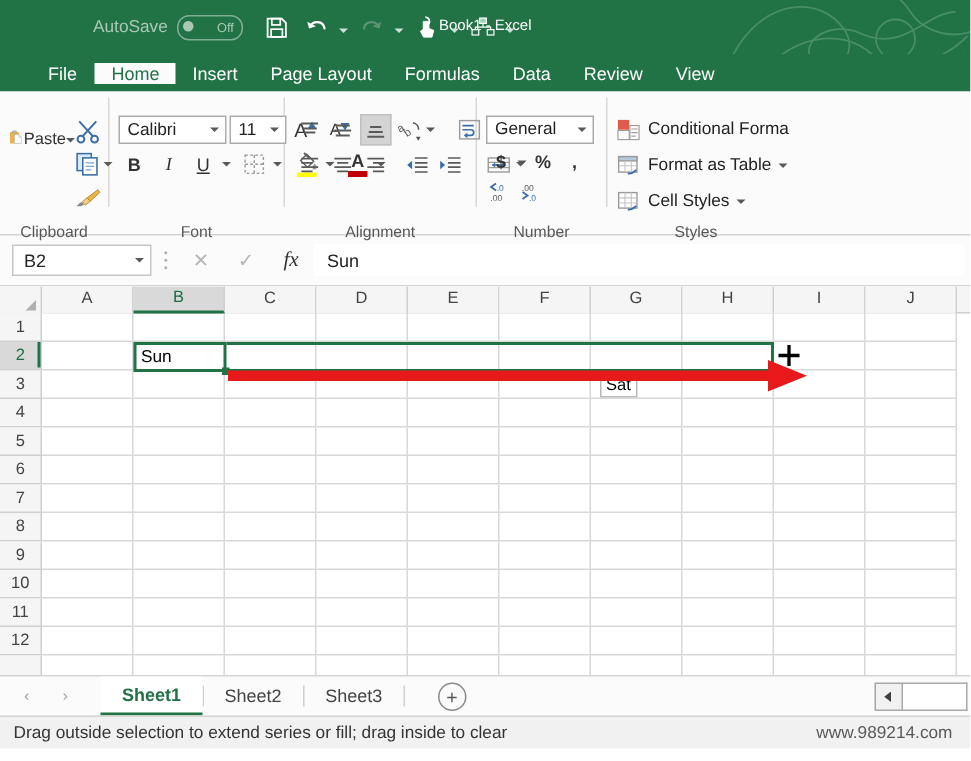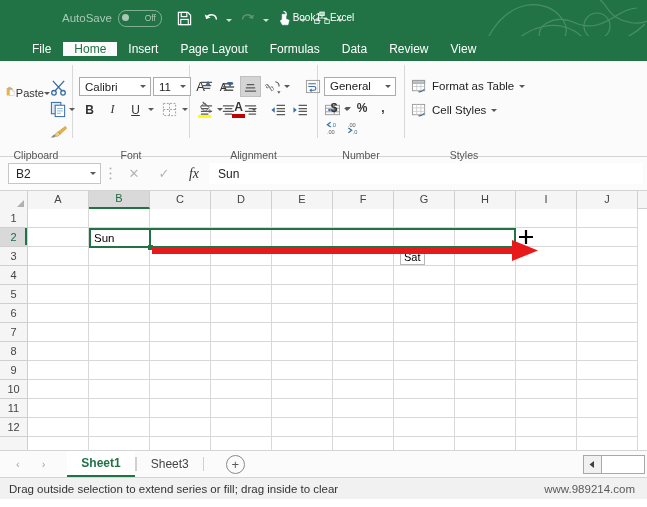--- a/index.html
+++ b/index.html
@@ -455,20 +455,29 @@
         </div>
       </div>
       <div class="glabel">Number</div>
     </div>
     <div class="gsep"></div>
 
     <div class="group styg">
       <div class="gbody" style="flex-direction:column;padding-top:5px;">
         <div class="srow">
           <svg width="16" height="15" viewBox="0 0 17 16">
+            <rect x="1" y="1" width="8" height="7" fill="#e05b4c"></rect>
+            <rect x="1" y="8.5" width="8" height="6.5" fill="#ffffff" stroke="#9a9a9a" stroke-width=".8"></rect>
+            <rect x="9.5" y="5" width="6.5" height="10" fill="#ffffff" stroke="#9a9a9a" stroke-width=".8"></rect>
+            <path d="M10.5 7.5 h4.5 M10.5 10 h4.5 M10.5 12.5 h3" stroke="#9a9a9a" stroke-width=".8"></path>
+          </svg>
+          <span>Conditional Forma</span>
+        </div>
+        <div class="srow">
+          <svg width="16" height="15" viewBox="0 0 17 16">
             <rect x="1.5" y="1.5" width="13" height="11" fill="#ffffff" stroke="#9a9a9a" stroke-width="1"></rect>
             <rect x="1.5" y="1.5" width="13" height="3" fill="#b9c9dc" stroke="#9a9a9a" stroke-width="1"></rect>
             <path d="M1.5 8 h13 M6 4.5 v8 M10.5 4.5 v8" stroke="#c4c4c4" stroke-width=".8"></path>
             <path d="M8 13.5 c 2 .5, 4-.5, 6-2.5" stroke="#3b6ea5" stroke-width="1.3" fill="none"></path>
           </svg>
           <span>Format as Table</span>
           <i class="caret"></i>
         </div>
         <div class="srow">
           <svg width="16" height="15" viewBox="0 0 17 16">
@@ -727,20 +736,21 @@
   </div>
 
   <div class="tabsbar">
     <div class="navbtns">
       <span class="navbtn">‹</span>
       <span class="navbtn">›</span>
     </div>
     <div class="stabs">
       <div class="stab active">Sheet1</div>
       <div class="tdiv"></div>
+      <div class="stab">Sheet2</div>
       <div class="tdiv"></div>
       <div class="stab">Sheet3</div>
       <div class="tdiv"></div>
     </div>
     <div class="addsheet">+</div>
     <div class="splitdots">
         <i></i>
         <i></i>
         <i></i>
       </div>

